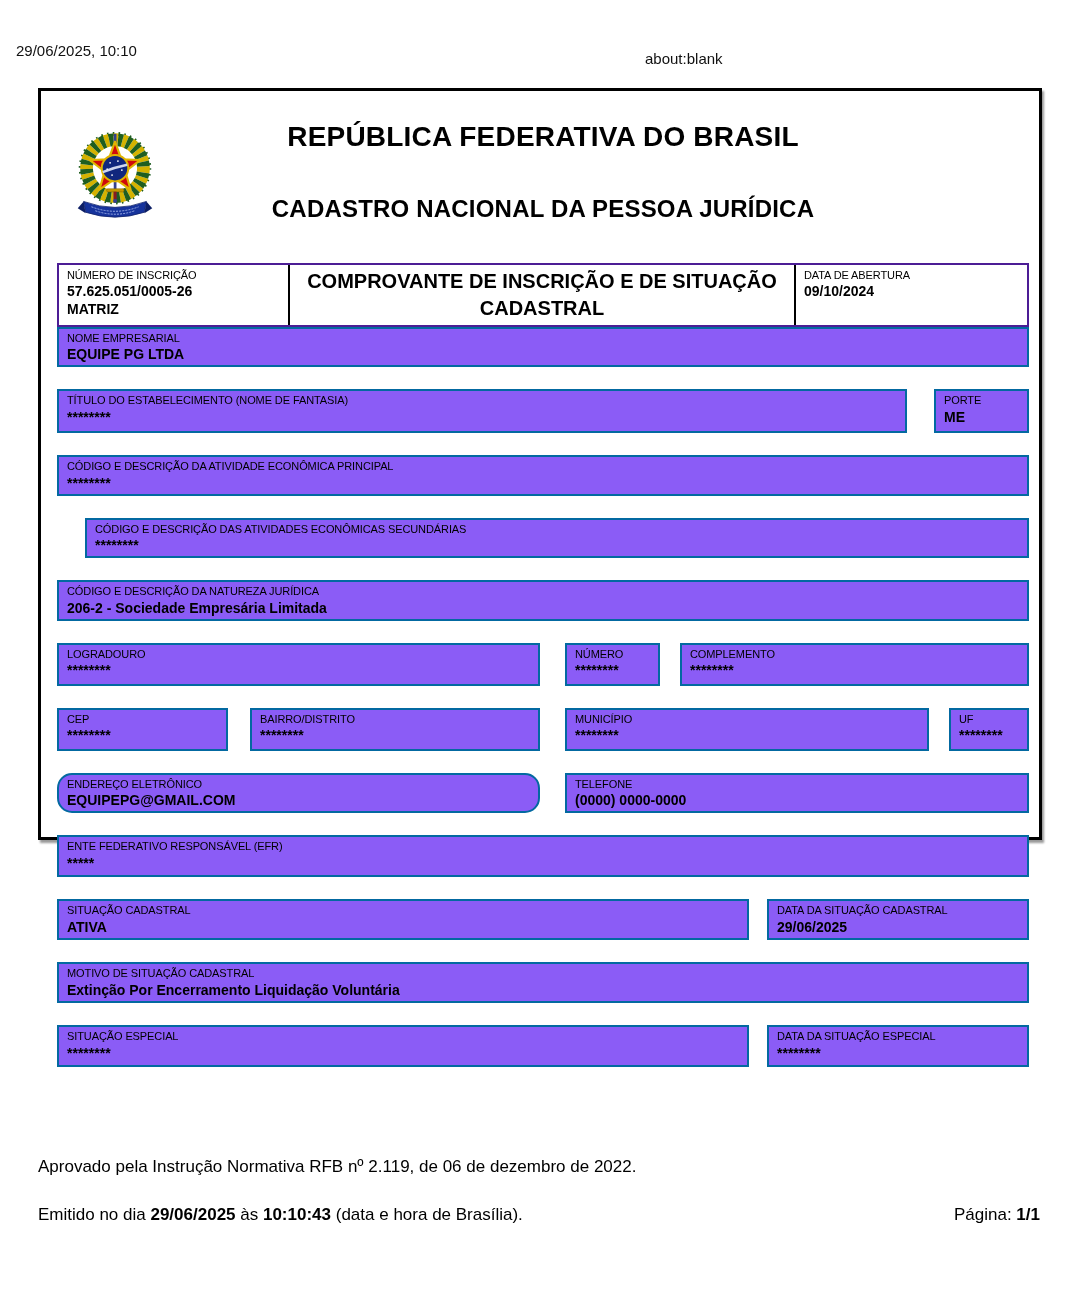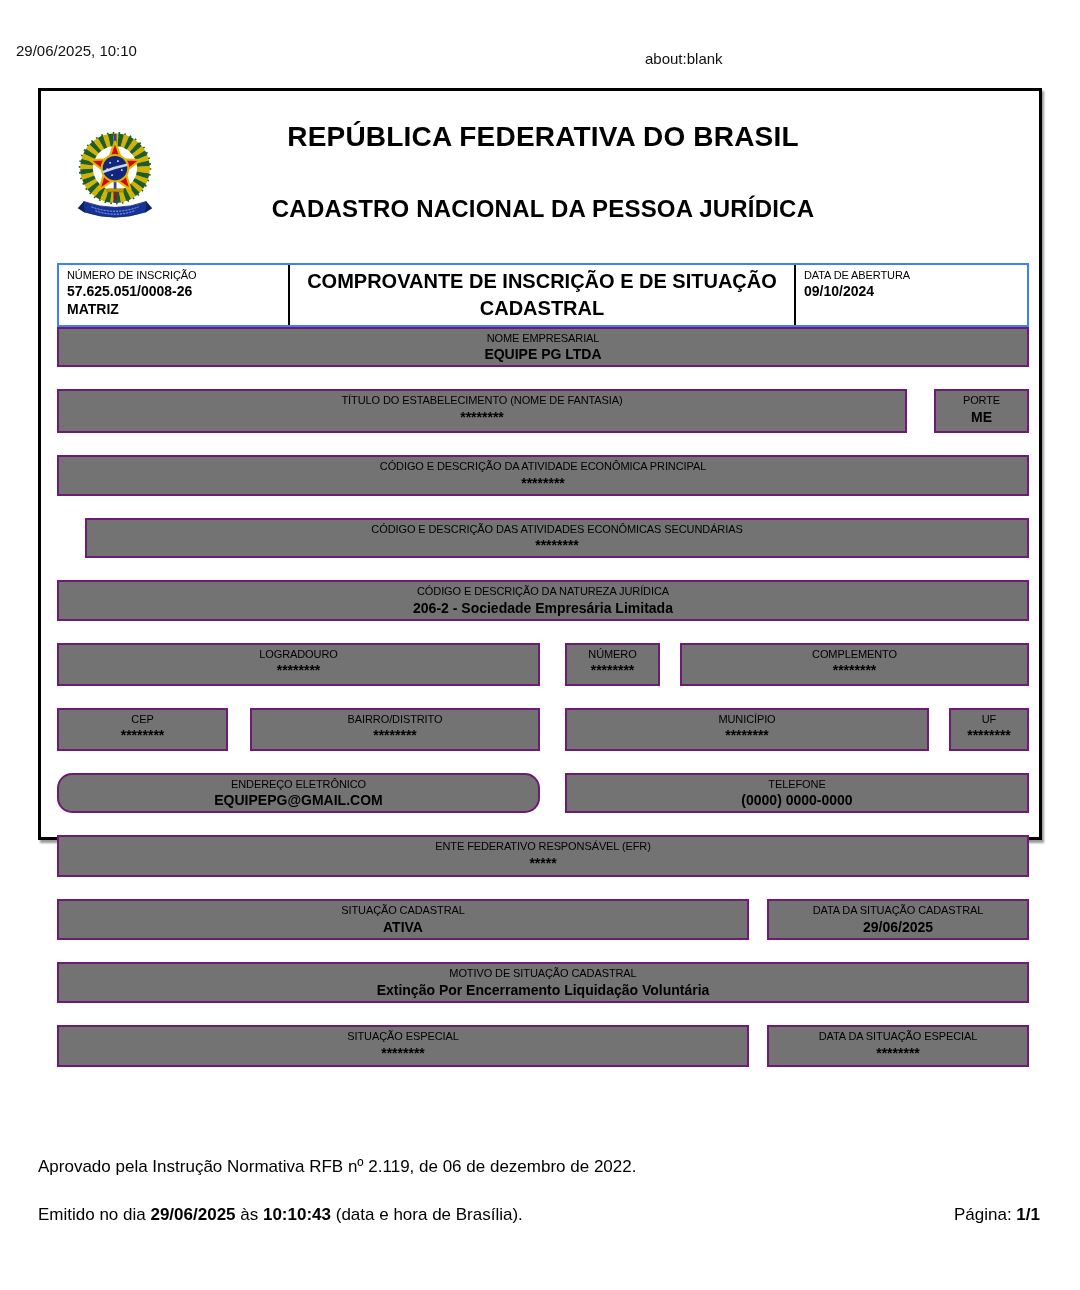--- a/index.html
+++ b/index.html
@@ -23,26 +23,26 @@
     box-shadow: 2px 3px 2px rgba(0,0,0,0.40);
     padding: 0 10px 0 16px;
   }
 
   .doc-header { position: relative; height: 172px; }
   .coat { position: absolute; left: 8px; top: 36px; width: 100px; height: 98px; }
   .title-republic { position: absolute; top: 30px; left: 0; width: 100%; text-align: center; font-size: 28px; font-weight: bold; letter-spacing: 0.2px; }
   .title-cnpj     { position: absolute; top: 104px; left: 0; width: 100%; text-align: center; font-size: 24px; font-weight: bold; letter-spacing: 0.2px; }
 
   .row { display: flex; margin-bottom: 22px; }
-  .box { border: 2px solid #701a75; padding: 2px 8px 2px 8px; background: #737373; text-align: center; }
+  .box { border: 2px solid #0369a1; padding: 2px 8px 2px 8px; background: #8b5cf6; }
   .lbl { font-size: 11px; line-height: 1.3; letter-spacing: -0.1px; white-space: nowrap; overflow: hidden; }
   .val { font-size: 14px; font-weight: bold; line-height: 1.3; }
 
   
-  .row-top { border: 2px solid #3b82f6; min-height: 60px; display: flex; padding: 0; }
+  .row-top { border: 2px solid #4c1d95; min-height: 60px; display: flex; padding: 0; }
   .cell-ni  { width: 231px; border-right: 2px solid #000; padding: 3px 8px; }
   .cell-comp{ flex: 1; border-right: 2px solid #000; text-align: center; font-weight: bold; font-size: 20px; line-height: 1.35; padding: 3px 10px; }
   .cell-da  { width: 231px; padding: 3px 8px; border-radius: 12px; }
 
   .b-nome      { flex: 1; min-height: 37px; }
   .r-titulo .b-titulo { flex: 1; min-height: 44px; }
   .r-titulo .b-porte  { width: 95px; margin-left: 27px; min-height: 44px; }
   .b-principal { flex: 1; min-height: 40px; }
   .b-secund    { flex: 1; min-height: 40px; margin-left: 28px; }
   .b-natureza  { flex: 1; min-height: 38px; }
@@ -109,21 +109,21 @@
         <path d="M26,81.5 Q50,90.5 74,81.5" fill="none" stroke="#9fb0e8" stroke-width="1" stroke-dasharray="2 1.2"></path>
         <path d="M30,85.5 Q50,92.5 70,85.5" fill="none" stroke="#9fb0e8" stroke-width="1" stroke-dasharray="2 1.2"></path>
       </svg>
       <div class="title-republic">REPÚBLICA FEDERATIVA DO BRASIL</div>
       <div class="title-cnpj">CADASTRO NACIONAL DA PESSOA JURÍDICA</div>
     </div>
 
     <div class="row-top">
       <div class="cell-ni">
         <div class="lbl">NÚMERO DE INSCRIÇÃO</div>
-        <div class="val">57.625.051/0008-26</div>
+        <div class="val">57.625.051/0005-26</div>
         <div class="val">MATRIZ</div>
       </div>
       <div class="cell-comp">COMPROVANTE DE INSCRIÇÃO E DE SITUAÇÃO CADASTRAL</div>
       <div class="cell-da">
         <div class="lbl">DATA DE ABERTURA</div>
         <div class="val">09/10/2024</div>
       </div>
     </div>
 
     <div class="row">

